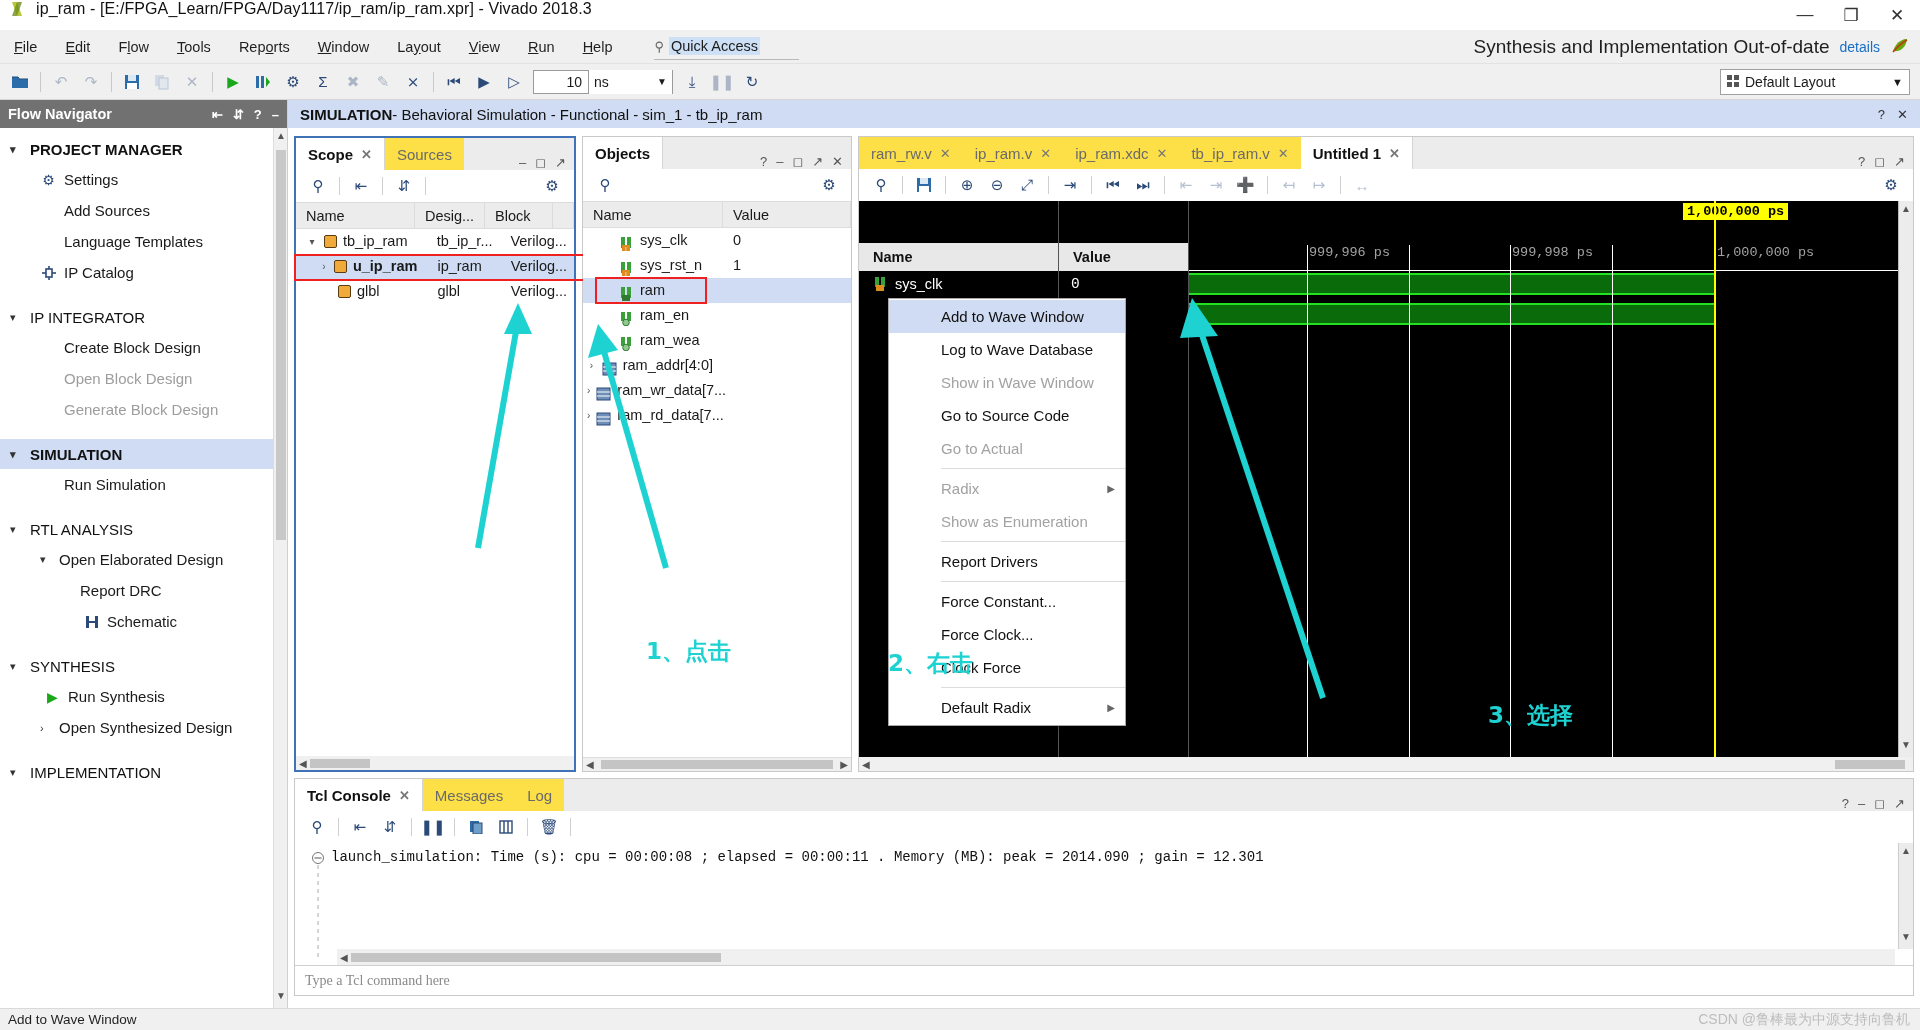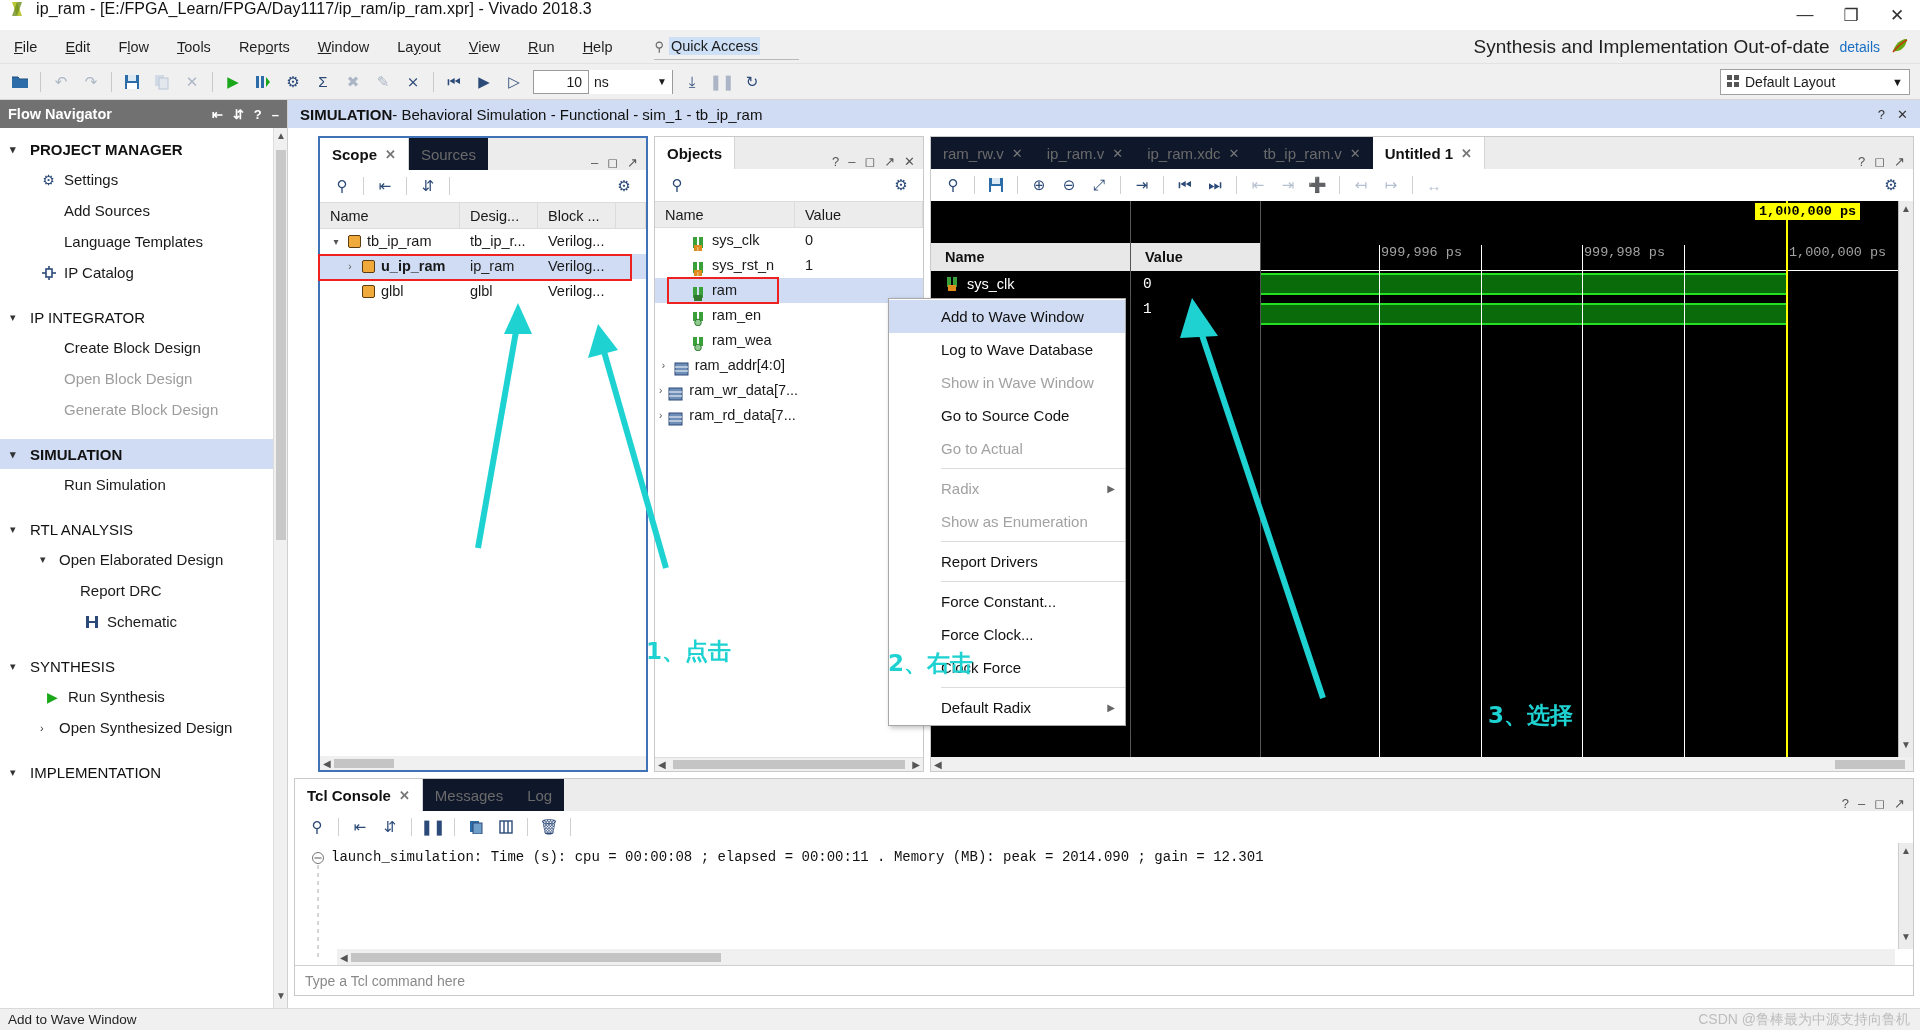--- a/index.html
+++ b/index.html
@@ -105,38 +105,38 @@
   .sim-header b { font-weight:bold; }
   .sim-header .hdr-tools { margin-left:auto; display:flex; gap:12px; font-size:13px; color:#333;}
 
   .upper { display:flex; height:644px; padding:8px 6px 0 6px; gap:6px; position:relative; }
 
   
   .panel { background:#fff; display:flex; flex-direction:column; min-width:0; }
   .panel-tabs { height:32px; background:#ececec; display:flex; align-items:flex-end; }
   .ptab {
     height:32px; display:flex; align-items:center; gap:8px; padding:0 12px;
-    font-size:15px; color:#6a6a6a; background:#0f172a;
+    font-size:15px; color:#6a6a6a; background:#fde047;
   }
   .ptab.active { background:#fff; color:#111; font-weight:bold; border-right:1px solid #d4d4d4;}
   .ptab .x { font-size:13px; color:#777; }
   .ptab-right { margin-left:auto; display:flex; align-items:center; gap:9px; padding:0 8px 0 0; color:#555; font-size:13px;}
   .ptoolbar { height:32px; background:#fff; display:flex; align-items:center; padding:0 8px; gap:2px; }
   .ptoolbar .tb { color:#2c4a78; }
   .ptb-sep { width:1px; height:18px; background:#d0d0d0; margin:0 5px; }
   .ptoolbar .right { margin-left:auto; display:flex; align-items:center; }
 
   .thead { height:26px; background:#ececec; display:flex; align-items:center; font-size:14.5px; border-top:1px solid #dcdcdc;}
   .th { padding:0 10px; height:26px; line-height:26px; border-right:1px solid #dcdcdc; }
   .trow { height:25px; display:flex; align-items:center; font-size:14.5px; }
   .trow .cell { height:25px; line-height:25px; padding:0 10px; display:flex; align-items:center; gap:6px; overflow:hidden; white-space:nowrap;}
   .trow.sel { background:#cfdcf3; }
 
   
-  .scope-panel { width:330px; border:2px solid #3f72b6;margin-left:24px; }
+  .scope-panel { width:282px; border:2px solid #3f72b6; }
   .scope-rows { position:relative; flex:1; background:#fff; border-top:1px solid #dcdcdc; }
   .chip {
     width:13px; height:13px; background:#f0a93b; border:1.5px solid #5b3c10; border-radius:2px;
     display:inline-block; position:relative; flex:none;
   }
   .twist { width:12px; font-size:10px; color:#555; display:inline-block; text-align:center;}
   .redbox-scope {
     position:absolute; border:2.5px solid #ef2020; pointer-events:none;
   }
   .scope-hscroll { height:14px; background:#f0f0f0; display:flex; align-items:center; }
@@ -199,21 +199,21 @@
   
   .console { height:218px; border-top:1px solid #c9c9c9; background:#fff; margin:6px 6px 0 6px;
              display:flex; flex-direction:column; border:1px solid #c9c9c9;}
   .cons-tabs { height:32px; background:#ececec; display:flex; align-items:flex-end; }
   .cons-toolbar { height:32px; display:flex; align-items:center; padding:0 8px; gap:2px; background:#fff;}
   .cons-out { flex:1; background:#fff; position:relative; padding:6px 0 0 0; overflow:hidden; }
   .cons-line { font-family:"Liberation Mono", monospace; font-size:14px; color:#111; padding-left:36px; white-space:nowrap;}
   .cons-gutter { position:absolute; left:16px; top:8px; width:14px; bottom:30px; }
   .cons-hscroll { height:16px; background:#f0f0f0; display:flex; align-items:center; }
   .cons-input { height:30px; border-top:1px solid #d0d0d0; display:flex; align-items:center;
-                padding:0 10px; color:#8a8a8a; font-family:Liberation Sans, sans-serif; font-size:14px; }
+                padding:0 10px; color:#8a8a8a; font-family:Liberation Serif, serif; font-size:14px; }
   .cons-vscroll { position:absolute; right:0; top:0; bottom:16px; width:15px; background:#ececec; border-left:1px solid #ccc;}
 
   
   .statusbar { height:22px; background:#f0f0f0; display:flex; align-items:center; padding:0 8px;
                font-size:13.5px; color:#1f1f1f; border-top:1px solid #d9d9d9; position:relative;}
   .watermark { position:absolute; right:10px; font-size:14px; color:#bdbdbd; display:flex; align-items:center; gap:4px;}
 
   .scrollarrow { font-size:10px; color:#555; padding:0 3px; }
   .hthumb { background:#c4c4c4; height:9px; }
 </style>

